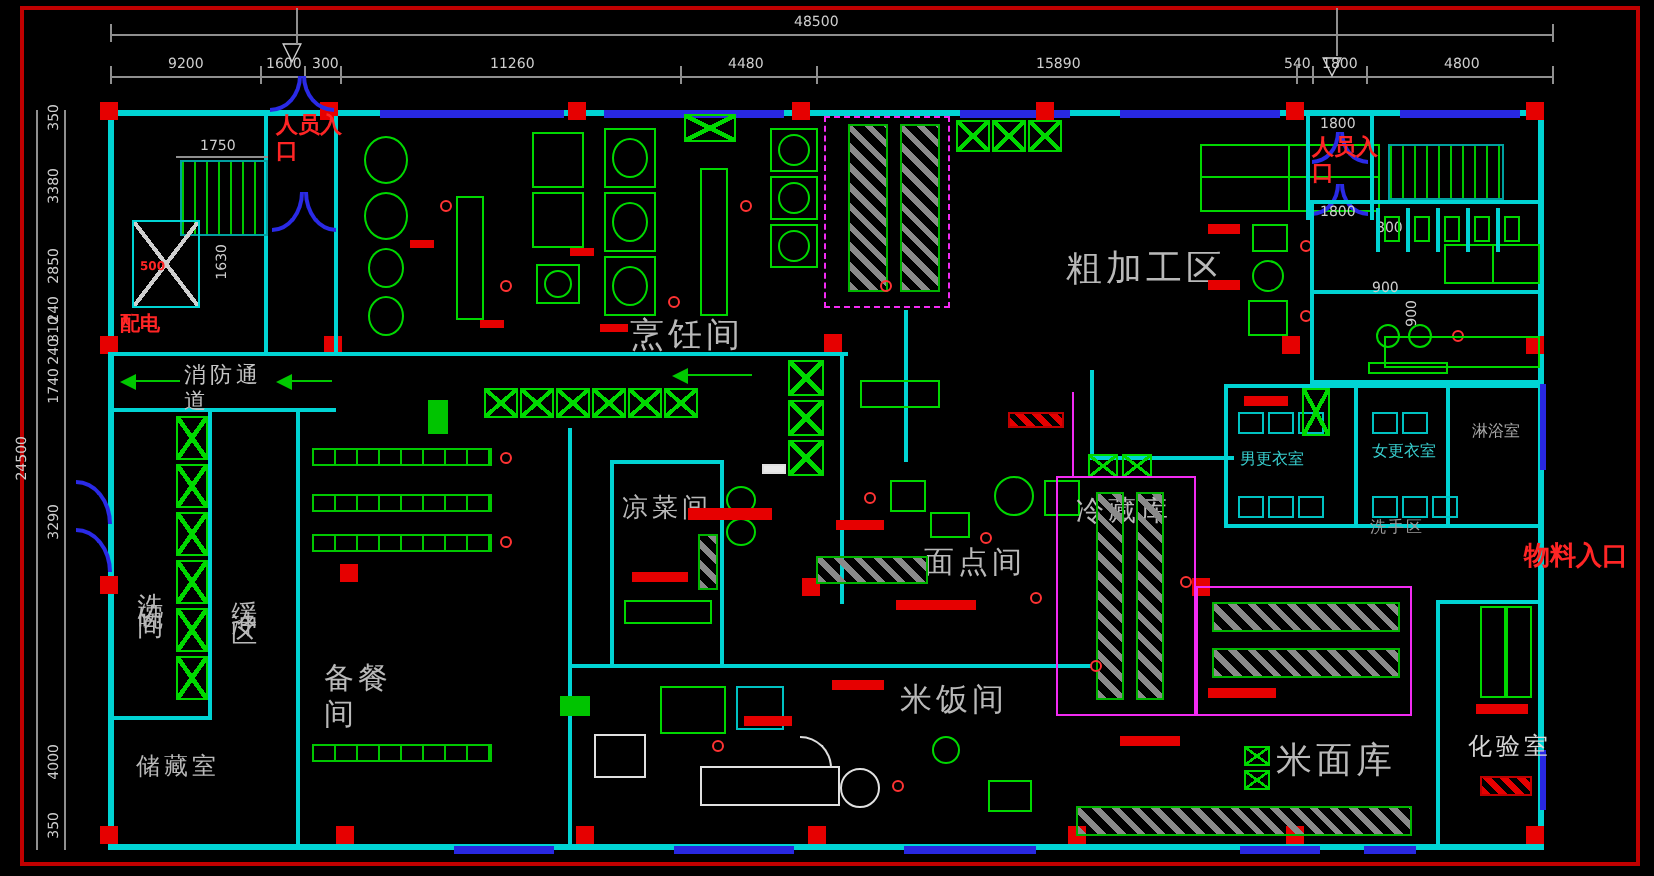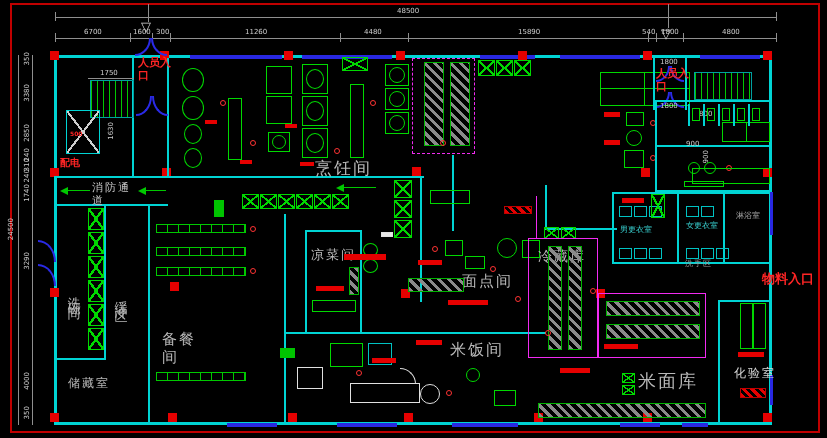--- a/index.html
+++ b/index.html
@@ -69,21 +69,21 @@
   <div class="abs tick" style="left:55px;top:33px;"></div>
   <div class="abs tick" style="left:130px;top:33px;"></div>
   <div class="abs tick" style="left:152px;top:33px;"></div>
   <div class="abs tick" style="left:170px;top:33px;"></div>
   <div class="abs tick" style="left:340px;top:33px;"></div>
   <div class="abs tick" style="left:408px;top:33px;"></div>
   <div class="abs tick" style="left:648px;top:33px;"></div>
   <div class="abs tick" style="left:656px;top:33px;"></div>
   <div class="abs tick" style="left:683px;top:33px;"></div>
   <div class="abs tick" style="left:776px;top:33px;"></div>
-  <div class="abs dim" style="left:84px;top:29px;">6700</div>
+  <div class="abs dim" style="left:84px;top:29px;">9200</div>
   <div class="abs dim" style="left:133px;top:29px;">1600</div>
   <div class="abs dim" style="left:156px;top:29px;">300</div>
   <div class="abs dim" style="left:245px;top:29px;">11260</div>
   <div class="abs dim" style="left:364px;top:29px;">4480</div>
   <div class="abs dim" style="left:518px;top:29px;">15890</div>
   <div class="abs dim" style="left:642px;top:29px;">540</div>
   <div class="abs dim" style="left:661px;top:29px;">1800</div>
   <div class="abs dim" style="left:722px;top:29px;">4800</div>
 
   <div class="abs funnel" style="left:141px;top:20px;">▽</div>
@@ -268,20 +268,21 @@
   <div class="abs eq" style="left:445px;top:240px;width:18px;height:16px;"></div>
   <div class="abs circ" style="left:497px;top:238px;width:20px;height:20px;"></div>
   <div class="abs eq" style="left:465px;top:256px;width:20px;height:13px;"></div>
   <div class="abs eq" style="left:522px;top:240px;width:18px;height:18px;"></div>
   <div class="abs rbar" style="left:448px;top:300px;width:40px;height:5px;"></div>
   <div class="abs rbar" style="left:418px;top:260px;width:24px;height:5px;"></div>
   <div class="abs rdot" style="left:432px;top:246px;"></div>
   <div class="abs rdot" style="left:490px;top:266px;"></div>
   <div class="abs rdot" style="left:515px;top:296px;"></div>
 
+  <div class="abs lbl" style="left:533px;top:124px;font-size:18px;">粗加工区</div>
   <div class="abs xbox" style="left:478px;top:60px;width:17px;height:16px;"></div>
   <div class="abs xbox" style="left:496px;top:60px;width:17px;height:16px;"></div>
   <div class="abs xbox" style="left:514px;top:60px;width:17px;height:16px;"></div>
   <div class="abs eq" style="left:600px;top:72px;width:90px;height:34px;"></div>
   <div class="abs wall" style="left:644px;top:72px;width:1px;height:34px;background:#00d800;"></div>
   <div class="abs dline" style="left:600px;top:88px;width:90px;height:1px;background:#00d800;"></div>
   <div class="abs eq" style="left:626px;top:112px;width:18px;height:14px;"></div>
   <div class="abs circ" style="left:626px;top:130px;width:16px;height:16px;"></div>
   <div class="abs eq" style="left:624px;top:150px;width:20px;height:18px;"></div>
   <div class="abs rbar" style="left:604px;top:112px;width:16px;height:5px;"></div>
@@ -359,21 +360,21 @@
   <div class="abs red wrap" style="left:656px;top:68px;width:36px;font-size:11px;">人员入口</div>
   <div class="abs arc2" style="left:656px;top:92px;width:14px;height:16px;"></div>
   <div class="abs arc1" style="left:670px;top:92px;width:14px;height:16px;"></div>
   <div class="abs dim" style="left:660px;top:103px;">1800</div>
 
   <div class="abs stair" style="left:694px;top:72px;width:56px;height:26px;border:1px solid #00a0a0;"></div>
   <div class="abs wall" style="left:655px;top:100px;width:117px;height:2px;"></div>
   <div class="abs wall" style="left:655px;top:100px;width:2px;height:90px;"></div>
   <div class="abs wall" style="left:655px;top:145px;width:117px;height:2px;"></div>
   <div class="abs wall" style="left:655px;top:190px;width:117px;height:2px;"></div>
-  <div class="abs dim" style="left:688px;top:111px;padding-left:11px;">800</div>
+  <div class="abs dim" style="left:688px;top:111px;">800</div>
   <div class="abs wall" style="left:688px;top:104px;width:2px;height:22px;"></div>
   <div class="abs wall" style="left:703px;top:104px;width:2px;height:22px;"></div>
   <div class="abs wall" style="left:718px;top:104px;width:2px;height:22px;"></div>
   <div class="abs wall" style="left:733px;top:104px;width:2px;height:22px;"></div>
   <div class="abs wall" style="left:748px;top:104px;width:2px;height:22px;"></div>
   <div class="abs eq" style="left:692px;top:108px;width:8px;height:13px;"></div>
   <div class="abs eq" style="left:707px;top:108px;width:8px;height:13px;"></div>
   <div class="abs eq" style="left:722px;top:108px;width:8px;height:13px;"></div>
   <div class="abs eq" style="left:737px;top:108px;width:8px;height:13px;"></div>
   <div class="abs eq" style="left:752px;top:108px;width:8px;height:13px;"></div>

